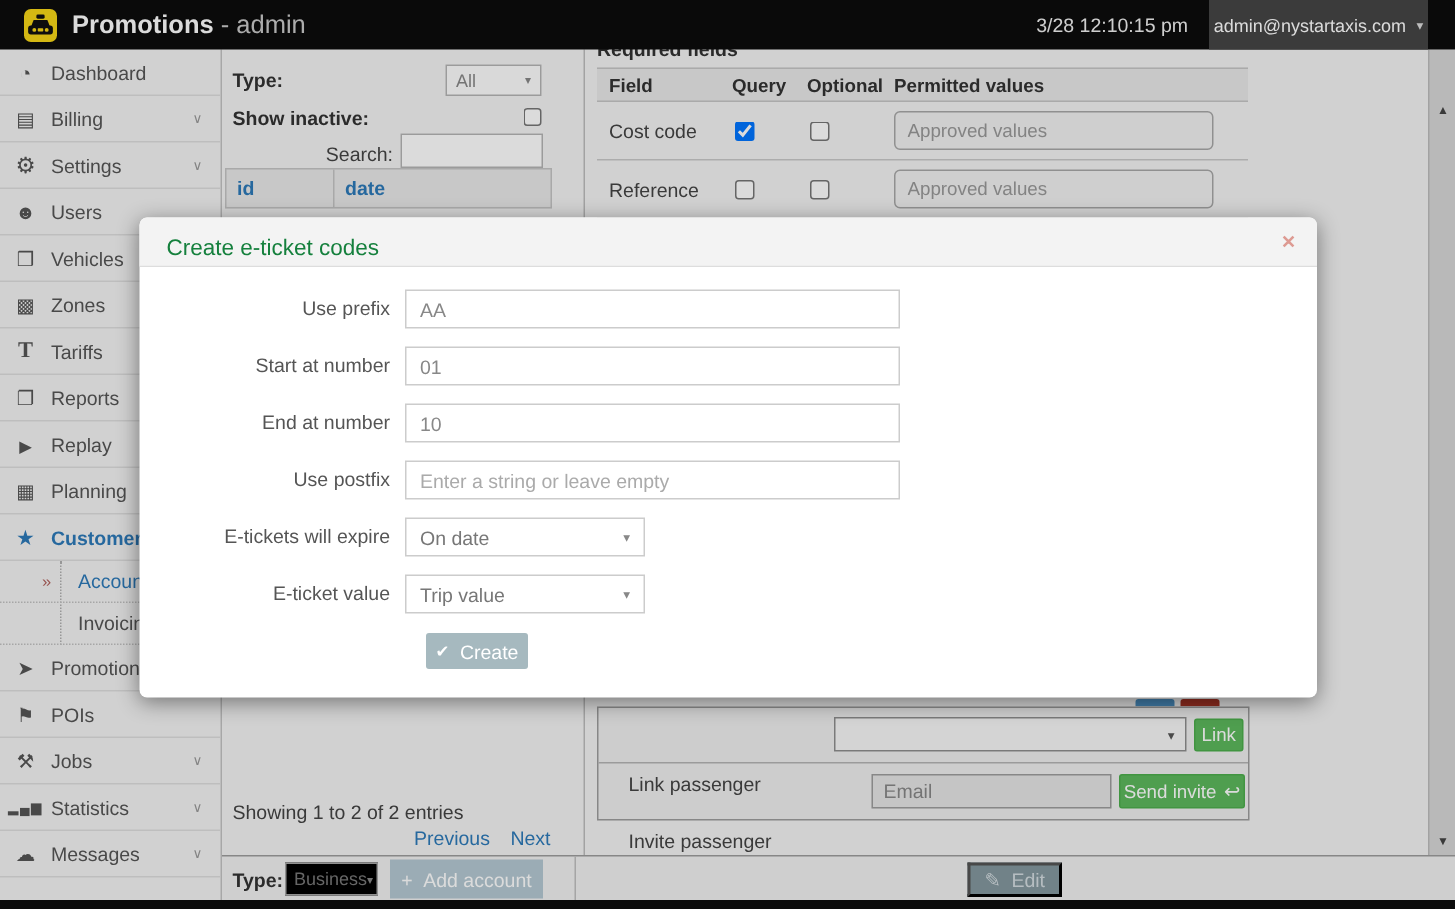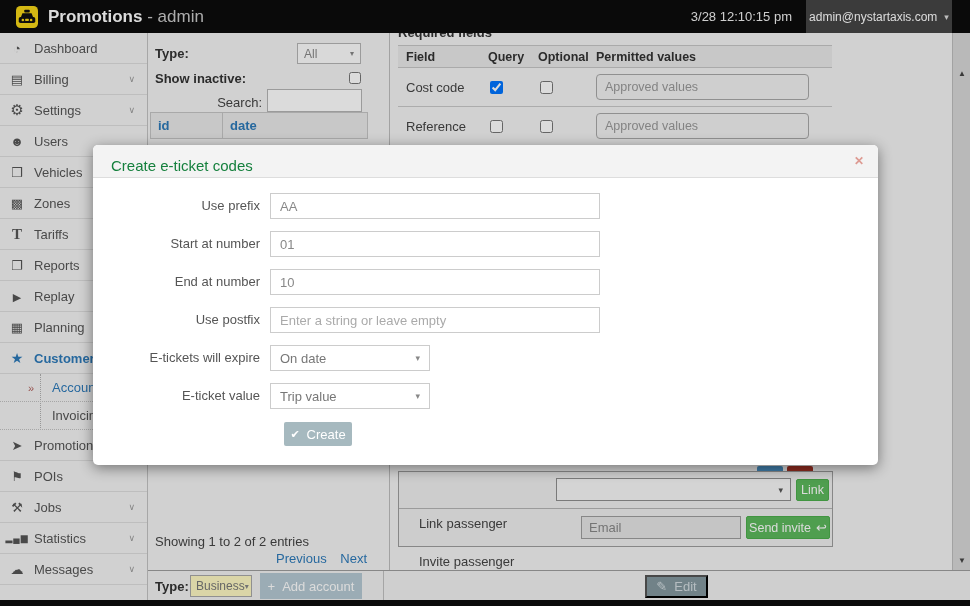--- a/index.html
+++ b/index.html
@@ -81,21 +81,21 @@
 
   
   .scrollstrip { position:absolute; left:952px; top:33px; width:18px; height:567px; background:#d8d8d8; border-left:1px solid #bdbdbd; z-index:1; }
   .scroll-arrow { position:absolute; left:0; width:18px; text-align:center; color:#444; font-size:8px; cursor:pointer; }
   .sa-up { top:36px; } .sa-down { top:523px; }
 
   
   .bottombar { position:absolute; left:148px; top:570px; width:822px; height:30px; background:#f1f1f1; border-top:1px solid #9e9e9e; z-index:1; }
   .bb-divider { position:absolute; left:235px; top:0; height:30px; border-left:1px solid #c0c0c0; }
   .bb-type { position:absolute; left:7px; top:8px; font-size:13px; font-weight:bold; color:#333; }
-  .bb-select { position:absolute; left:42px; top:4px; width:62px; height:22px; background:#fef9c3; border:1px solid #a8a8a8; font-size:12px; color:#777; display:flex; align-items:center; padding:0 5px; cursor:pointer; }
+  .bb-select { position:absolute; left:42px; top:4px; width:62px; height:22px; background:#000000; border:1px solid #a8a8a8; font-size:12px; color:#777; display:flex; align-items:center; padding:0 5px; cursor:pointer; }
   .btn-slate { background:#b5c9d3; border:none; color:#fff; display:flex; align-items:center; justify-content:center; gap:7px; cursor:pointer; }
   .bb-addbtn { position:absolute; left:112px; top:2px; width:102px; height:26px; font-size:13px; }
   .bb-editbtn { position:absolute; left:497px; top:4px; width:63px; height:23px; background:#84989f; color:#d4dde1; font-size:13px; display:flex; align-items:center; justify-content:center; gap:7px; cursor:pointer; }
 
   
   .blackstrip { position:absolute; left:0; top:600px; width:970px; height:6px; background:#0b0b0b; z-index:60; }
 
   
   .backdrop { position:absolute; left:0; top:0; width:970px; height:606px; background:rgba(0,0,0,0.14); z-index:50; }
   .modal { position:absolute; left:93px; top:145px; width:785px; height:320px; background:#fff; border-radius:5px; box-shadow:0 3px 14px rgba(0,0,0,0.45); z-index:100; }

